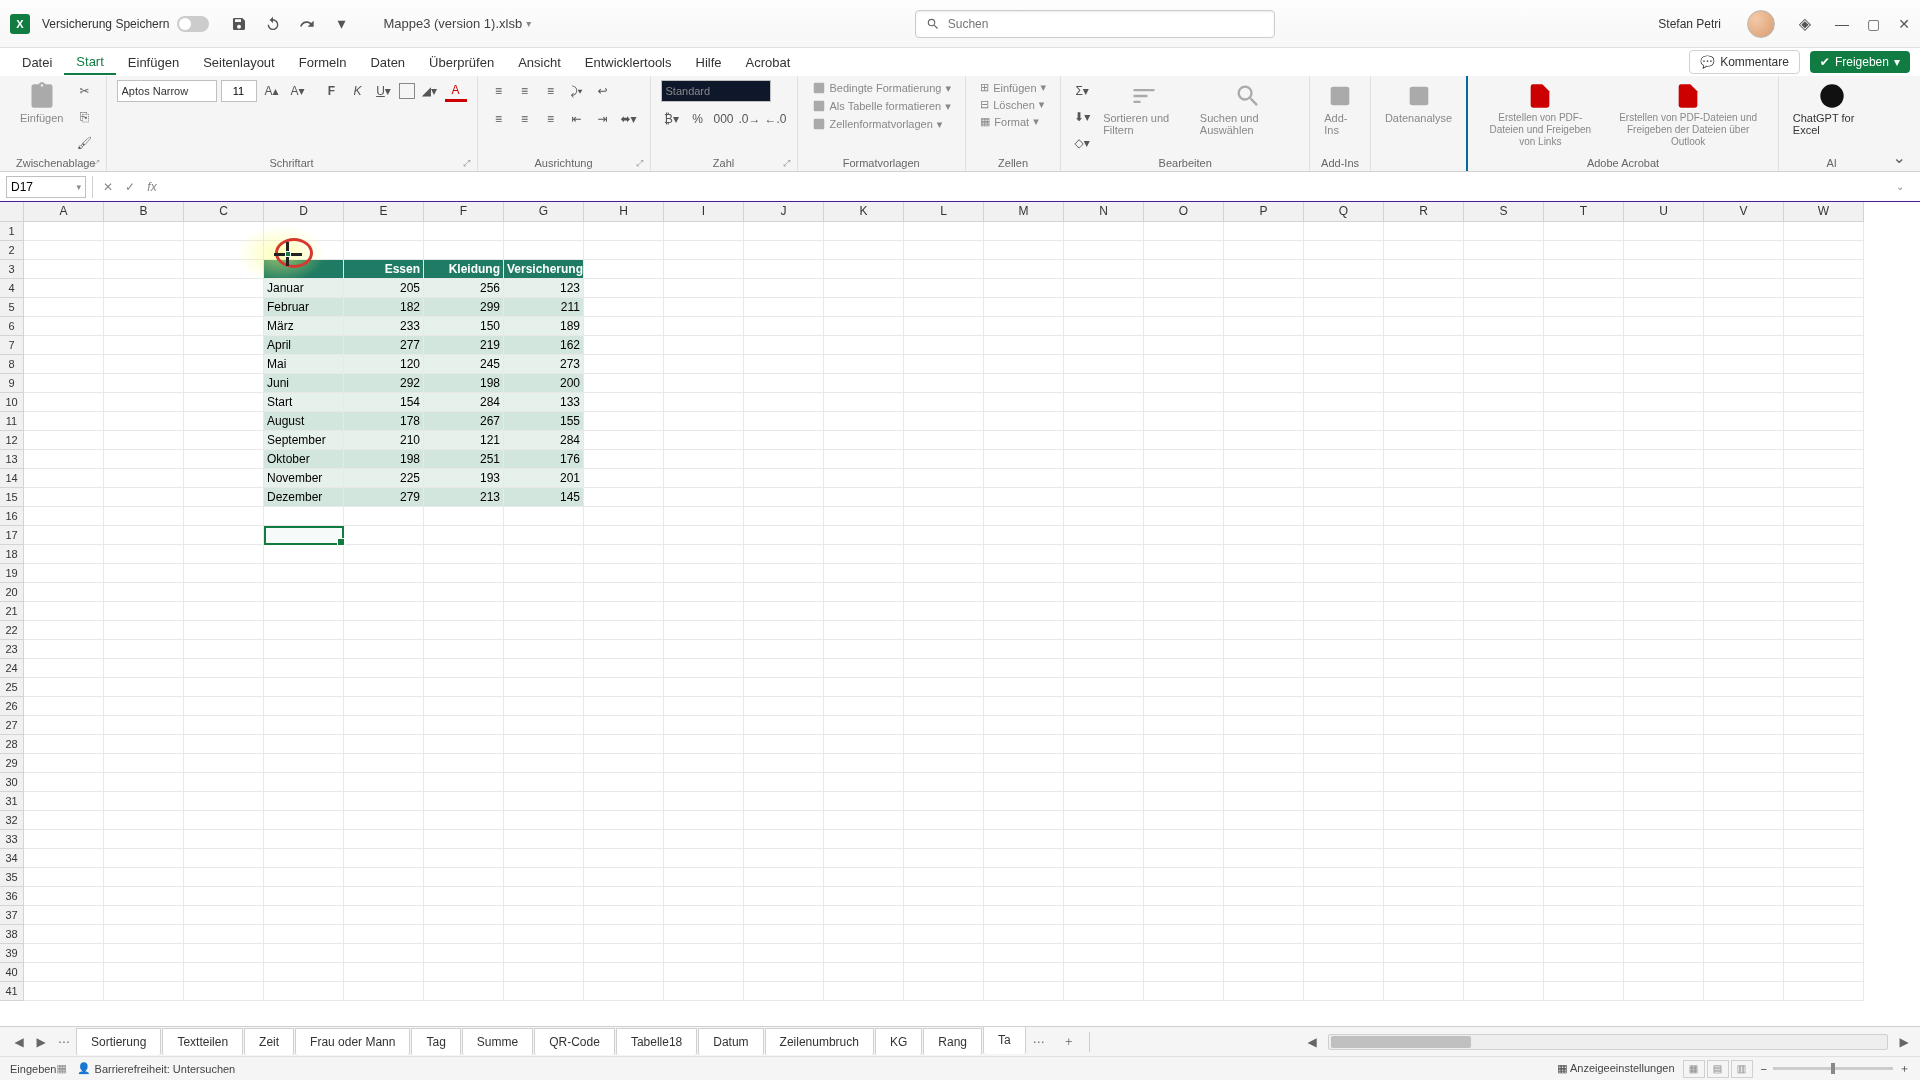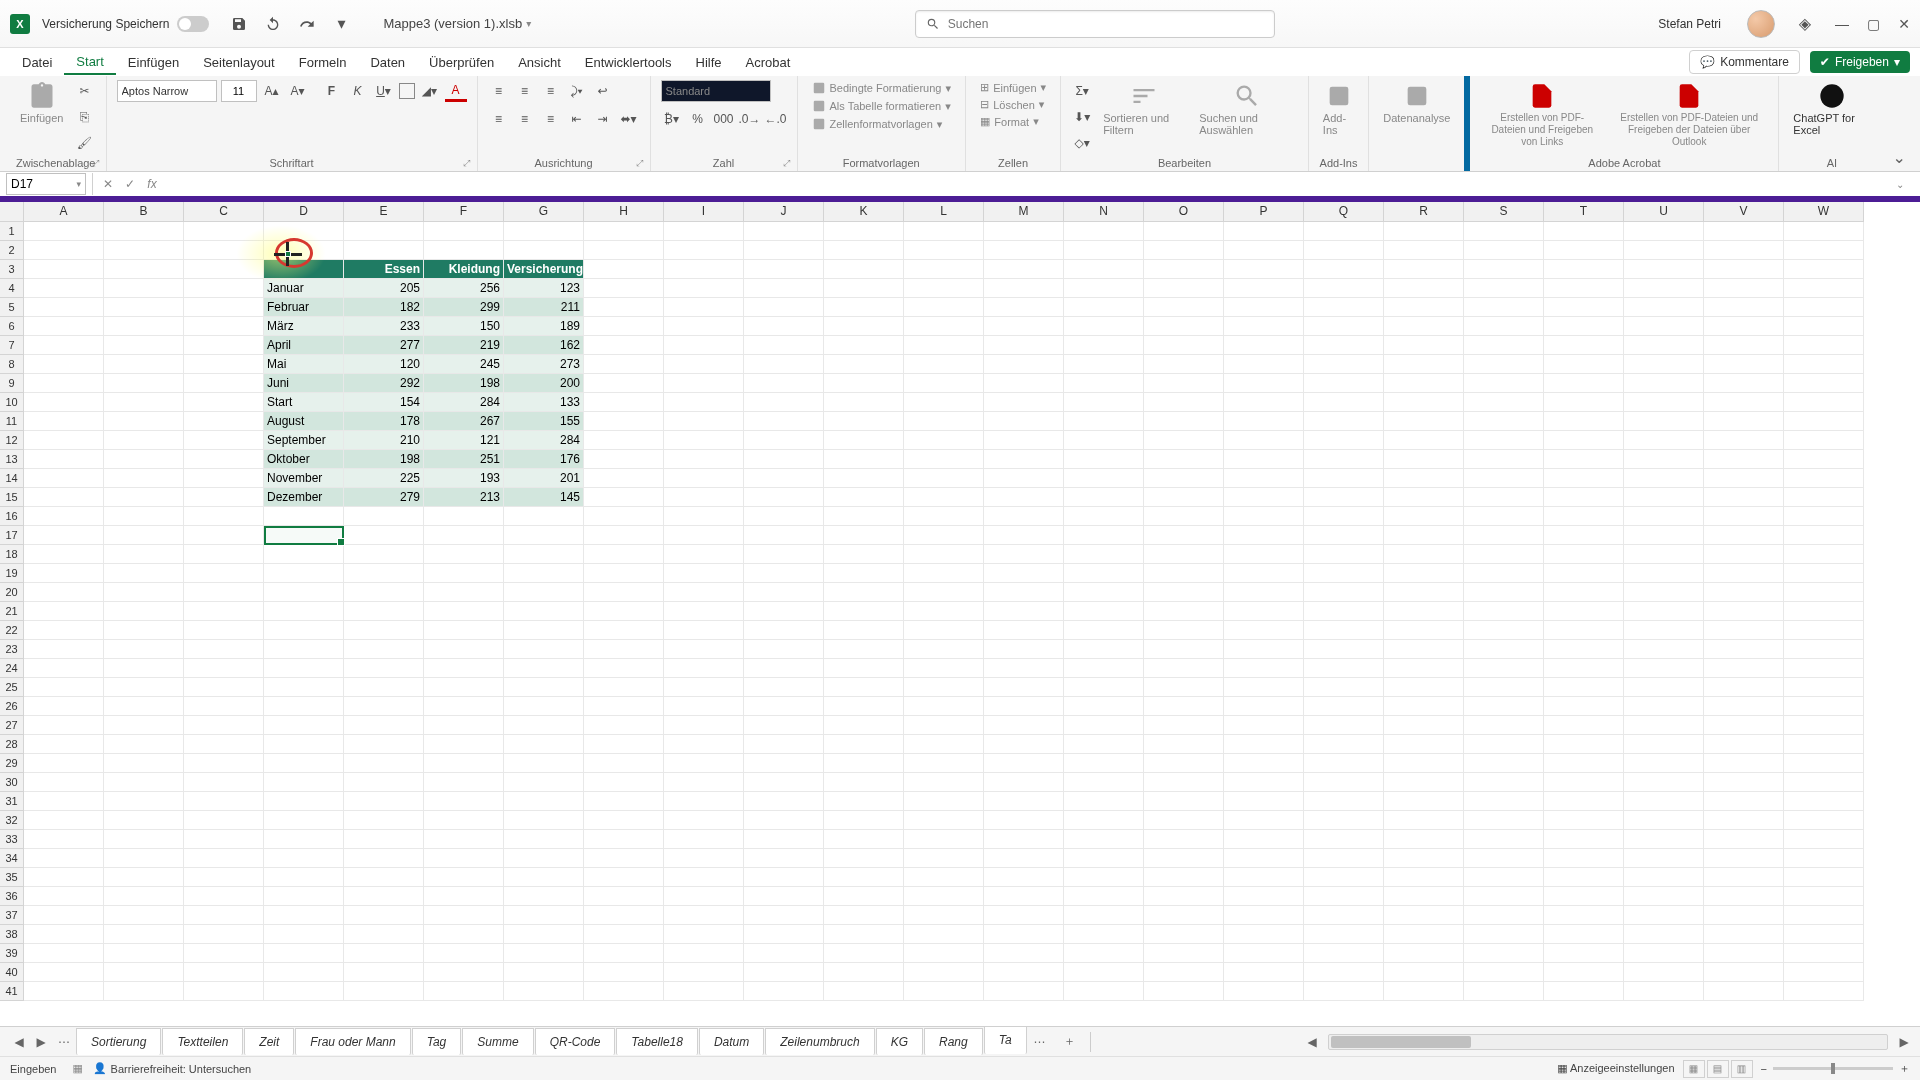--- a/index.html
+++ b/index.html
@@ -44,21 +44,21 @@
 .minirow { display: flex; gap: 4px; align-items: center; }
 .minibtn { width: 22px; height: 22px; display: flex; align-items: center; justify-content: center; font-size: 12px; color: #555; cursor: pointer; }
 .fontbox { width: 100px; height: 22px; border: 1px solid #c0c0c0; font-size: 11px; padding: 0 4px; background: #fff; color: #333; }
 .sizebox { width: 36px; height: 22px; border: 1px solid #c0c0c0; font-size: 11px; padding: 0 4px; background: #fff; text-align: center; }
 .numberfmt { width: 110px; height: 22px; border: 1px solid #c0c0c0; font-size: 11px; color: #888; background: #0f172a; padding: 0 4px; }
 .styleitem { display: flex; align-items: center; gap: 4px; font-size: 11px; color: #888; padding: 1px 4px; white-space: nowrap; }
 .styleitem svg { width: 14px; height: 14px; fill: #aaa; }
 .ribbon-collapse { margin-left: auto; align-self: flex-end; padding: 4px 8px; color: #666; cursor: pointer; }
 
 
-.fbar { height: 30px; display: flex; align-items: center; border-bottom: 6px solid #4c1d95; background: #fff; }
+.fbar { height: 30px; display: flex; align-items: center; border-bottom: 1px solid #4c1d95; background: #fff; }
 .namebox { width: 80px; height: 22px; border: 1px solid #c0c0c0; margin: 0 6px; font-size: 12px; padding: 0 4px; display: flex; align-items: center; }
 .namebox .arrow { margin-left: auto; color: #888; font-size: 9px; }
 .fbar .fbtn { width: 22px; height: 22px; display: flex; align-items: center; justify-content: center; color: #888; font-size: 12px; cursor: pointer; }
 .fx { font-style: italic; font-size: 13px; color: #555; }
 .formula-input { flex: 1; height: 22px; border: none; outline: none; font-size: 12px; padding: 0 6px; }
 .fbar .expand { margin-left: auto; width: 24px; color: #888; font-size: 10px; cursor: pointer; }
 
 
 .gridwrap { position: relative; height: calc(1080px - 48px - 28px - 96px - 30px - 30px - 24px); overflow: hidden; background: #fff; }
 .selectall { position: absolute; left: 0; top: 0; width: 24px; height: 20px; background: #f1f1f1; border-right: 1px solid #d4d4d4; border-bottom: 1px solid #d4d4d4; cursor: pointer; }
@@ -81,31 +81,31 @@
 .cross-h { position: absolute; height: 3px; background: #222; pointer-events: none; }
 .cross-v { position: absolute; width: 3px; background: #222; pointer-events: none; }
 .cross-c { position: absolute; width: 6px; height: 6px; background: #107c41; border: 1px solid #fff; pointer-events: none; }
 .cellsel { position: absolute; border: 2px solid #107c41; background: rgba(16,124,65,0.04); pointer-events: none; }
 .cellsel::after { content: ''; position: absolute; right: -3px; bottom: -3px; width: 6px; height: 6px; background: #107c41; border: 1px solid #fff; }
 
 
 .sheetnav { height: 30px; display: flex; align-items: center; background: #f5f5f5; border-top: 1px solid #d0d0d0; font-size: 12px; padding: 0 8px; position: relative; }
 .navarrow { width: 22px; text-align: center; color: #666; cursor: pointer; }
 .nav-dots { color: #666; padding: 0 6px; cursor: pointer; }
-.sheettab { padding: 6px 14px; background: #fff; border: 1px solid #d0d0d0; border-bottom: none; margin-right: 1px; cursor: pointer; color: #333; border-radius: 0 0 2px 2px; font-style: italic; }
+.sheettab { padding: 6px 14px; background: #fff; border: 1px solid #d0d0d0; border-bottom: none; margin-right: 1px; cursor: pointer; color: #333; border-radius: 0 0 2px 2px; }
 .sheettab.active { background: #fff; border-top: none; font-weight: 500; position: relative; top: -1px; }
 .addsheet { width: 24px; height: 24px; display: flex; align-items: center; justify-content: center; color: #666; cursor: pointer; margin-left: 6px; }
 .sheet-slider { margin-left: auto; display: flex; align-items: center; gap: 8px; }
 .hscroll { width: 560px; height: 16px; background: #eee; border: 1px solid #d0d0d0; border-radius: 2px; position: relative; }
 .hthumb { position: absolute; left: 2px; top: 1px; bottom: 1px; width: 140px; background: #c0c0c0; border-radius: 2px; }
 .sheet-slider .arrow { width: 16px; text-align: center; color: #666; cursor: pointer; }
 
 
 .statusbar { height: 24px; background: #f5f5f5; border-top: 1px solid #e0e0e0; display: flex; align-items: center; font-size: 11px; color: #444; padding: 0 10px; }
-.statusbar .ready { margin-right: 16px; }
+.statusbar .ready { }
 .statusbar .acc { display: flex; align-items: center; gap: 4px; }
 .statusbar-right { margin-left: auto; display: flex; align-items: center; gap: 8px; }
 .viewbtns { display: flex; gap: 2px; }
 .viewbtns span { width: 22px; height: 18px; border: 1px solid #d0d0d0; display: flex; align-items: center; justify-content: center; color: #888; font-size: 10px; cursor: pointer; }
 .zoomslider { display: flex; align-items: center; gap: 6px; }
 .ztrack { width: 120px; height: 3px; background: #ccc; position: relative; }
 .zthumb { position: absolute; left: 58px; top: -4px; width: 4px; height: 11px; background: #888; }
 </style>
 </head>
 <body>
@@ -295,21 +295,21 @@
         <div class="bigbtn">
           <svg viewBox="0 0 24 24">
             <rect x="4" y="4" width="16" height="16" rx="2"></rect>
           </svg>
           <span>Add-Ins</span>
         </div>
       </div>
     <div class="lbl">Add-Ins</div>
   </div>
 
-  <div class="ribbongrp" style="border-right:6px solid #0369a1">
+  <div class="ribbongrp" style="border-right:2px solid #0369a1">
     <div class="ctrls">
         <div class="bigbtn" style="color:#888">
           <svg viewBox="0 0 24 24">
             <rect x="4" y="4" width="16" height="16" rx="2"></rect>
           </svg>
           <span>Datenanalyse</span>
         </div>
       </div>
     <div class="lbl">&nbsp;</div>
   </div>

